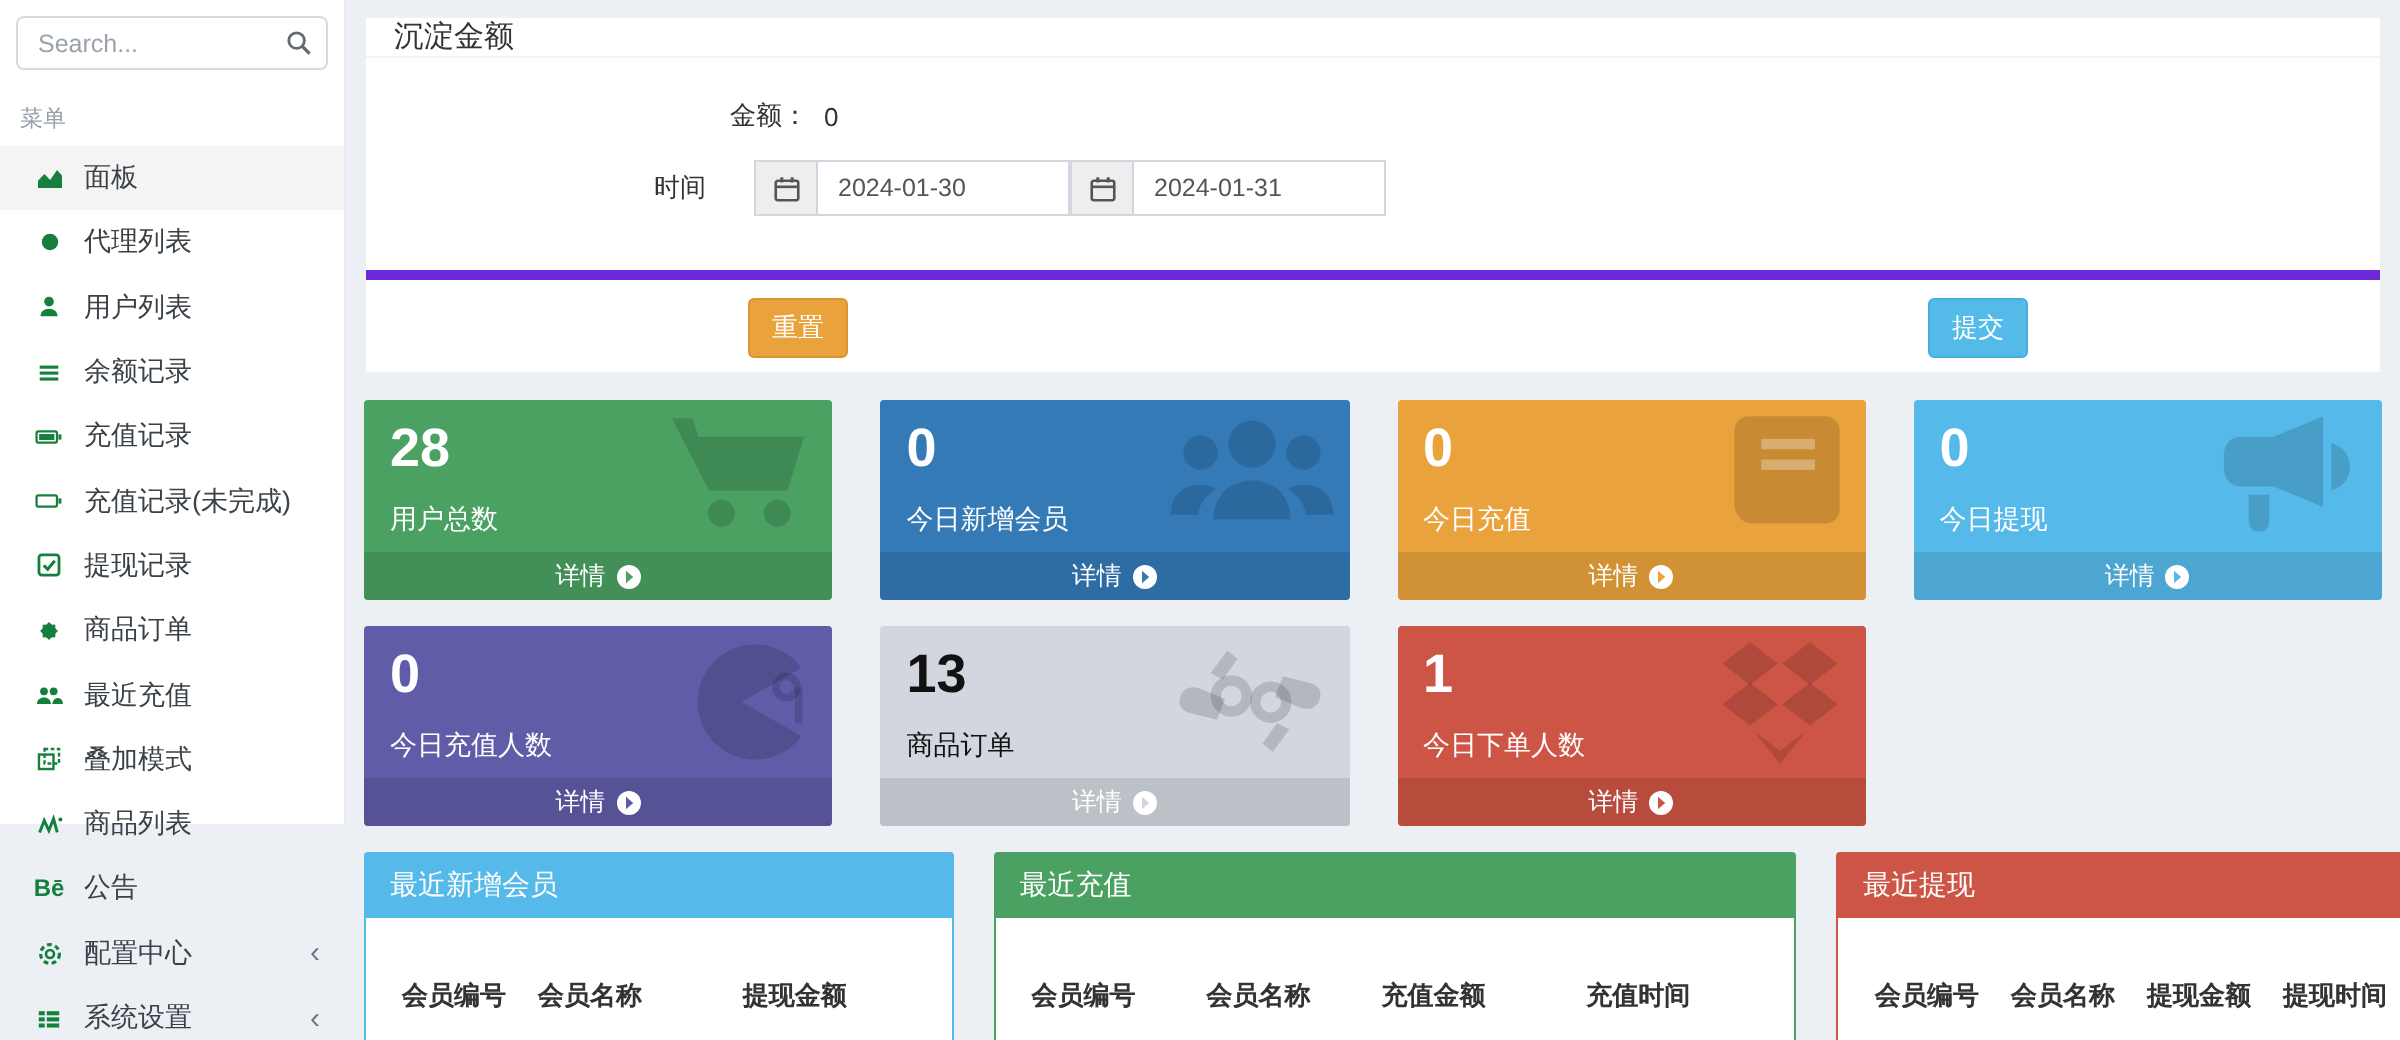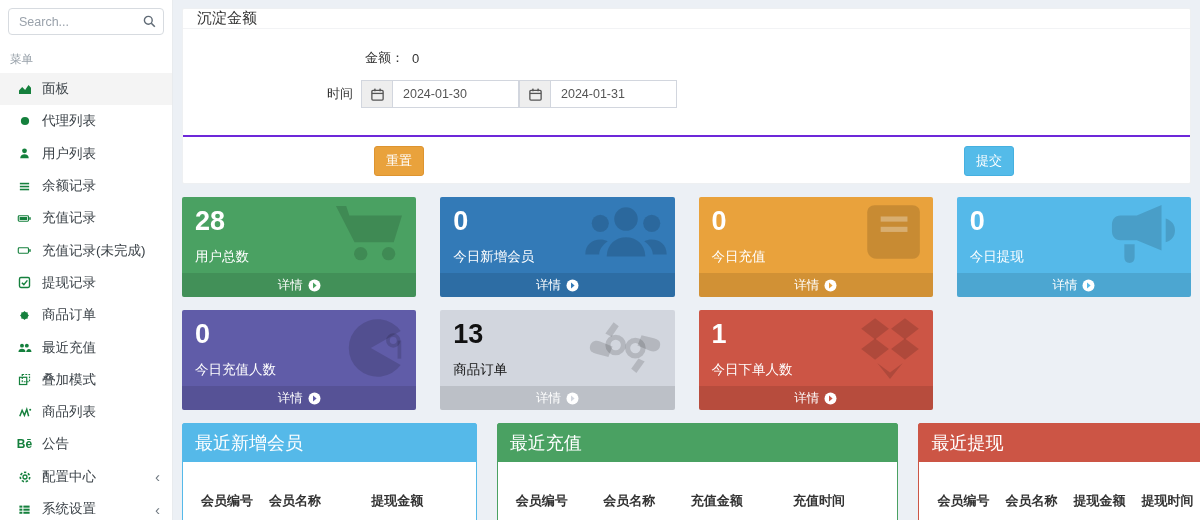--- a/index.html
+++ b/index.html
@@ -2,68 +2,68 @@
 <html><head>
 <meta charset="utf-8">
 <style>
   html,body{margin:0;padding:0}
   body{
     width:1200px;height:520px;overflow:hidden;
     background:#ecf0f5;color:#333;
     font-family:"Liberation Sans","DejaVu Sans",sans-serif;font-size:13px;
   }
   
-  .sidebar{position:absolute;left:0;top:0;width:173px;height:520px;background:#fff;
+  .sidebar{position:absolute;left:0;top:0;width:173px;height:412px;background:#fff;
     border-right:1px solid #e8ebee;box-sizing:border-box;padding-top:8px}
   .search-wrap{margin:0 8px;position:relative}
   .search-input{width:100%;box-sizing:border-box;height:27px;border:1px solid #d7dbe0;
     border-radius:4px;padding:0 26px 0 10px;font-size:12.5px;color:#555;outline:none;background:#fff}
   .search-input::placeholder{color:#9aa2ab}
   .search-ic{position:absolute;right:8px;top:7px;color:#5f6a75;line-height:0}
   .menu-label{color:#97a0a9;font-size:11.5px;margin:17px 0 6px 10px}
   .menu{list-style:none;margin:0;padding:0}
   .menu-item{display:flex;align-items:center;height:32.3px;padding:0 12px 0 16px;
     cursor:pointer;color:#3a4147;font-size:13.5px;white-space:nowrap}
   .menu-item.active{background:#f4f4f4}
   .mi-icon{width:17px;margin-right:9px;display:inline-flex;justify-content:center;color:#15803d;line-height:0;flex:none}
   .mi-icon.txt{font-weight:bold;font-size:12px;line-height:1}
   .mi-chevron{margin-left:auto;color:#6f7880;font-size:15px;line-height:1}
   
   .main{margin-left:173px;padding:8px 9px 0 9px}
   .panel{background:#fff;border:1px solid #eef0f2;border-radius:2px}
   .panel-header{padding:0 14px;border-bottom:1px solid #f2f3f5;font-size:15px;color:#333}
   .panel-body{padding:20px 0 14px 0}
   .form-row{display:flex;align-items:center;margin-bottom:13px}
-  .form-label{width:170px;text-align:right;padding-right:8px;color:#333;flex:none}
+  .form-label{width:170px;text-align:right;padding-right:24px;color:#333;flex:none}
   .amount-static{padding-left:182px;color:#333}
   .amount-static .val{margin-left:8px}
   .input-group{display:flex;height:28px;box-sizing:border-box}
   .ig-addon{width:30px;border:1px solid #d2d6de;border-right:none;background:#eee;
     display:flex;align-items:center;justify-content:center;color:#555;line-height:0;flex:none}
   .ig-input{width:105px;border:1px solid #d2d6de;padding:0 10px;font-size:12.5px;color:#555;outline:none}
-  .panel-footer{border-top:2px solid #6d28d9;position:relative;height:46px}
+  .panel-footer{border-top:5px solid #6d28d9;position:relative;height:46px}
   .btn{position:absolute;top:9px;border-radius:3px;color:#fff;font-size:13px;
     padding:5px 11px;border:1px solid transparent;cursor:pointer}
   .btn-reset{left:191px;background:#e9a23c;border-color:#dd9430}
   .btn-submit{left:781px;background:#54bbe9;border-color:#45b0e0}
   
   .boxes{display:grid;grid-template-columns:repeat(4,1fr);gap:13px 24px;margin-top:13px}
   .ibox{position:relative;height:100px;color:#fff;border-radius:2px;overflow:hidden}
   .ibox .num{font-size:27px;font-weight:bold;padding:9px 13px 0;position:relative;z-index:2}
   .ibox .lbl{font-size:13.5px;padding:11px 13px 0;position:relative;z-index:2}
   .ibox .watermark{position:absolute;right:8px;top:6px;z-index:1;color:rgba(0,0,0,0.14);line-height:0}
   .ibox .foot{position:absolute;left:0;right:0;bottom:0;height:24px;background:rgba(0,0,0,0.1);
     color:#fff;display:flex;align-items:center;justify-content:center;gap:5px;
     font-size:12.5px;cursor:pointer;z-index:3}
   .ibox.dark .num,.ibox.dark .lbl{color:#111}
   .foot .arrow{line-height:0}
   
   .tables{display:grid;grid-template-columns:repeat(3,1fr);gap:20px;margin-top:13px;align-items:start}
   .tpanel{background:#fff;border:1px solid;border-radius:2px}
-  .tpanel-h{padding:7px 12px;color:#fff;font-size:18px}
+  .tpanel-h{padding:7px 12px;color:#fff;font-size:14px}
   .tpanel-b{padding:0 10px 6px 10px}
   table.dt{width:100%;border-collapse:collapse;font-size:13px}
   .dt th{text-align:center;padding:30px 8px;color:#333;border-bottom:1px solid #e9e9e9;font-weight:bold;white-space:nowrap}
   .dt td{padding:9px 8px;color:#444;border-bottom:1px solid #f1f1f1;white-space:nowrap}
 </style>
 </head>
 <body>
 
 <div class="sidebar">
   <div class="search-wrap">

